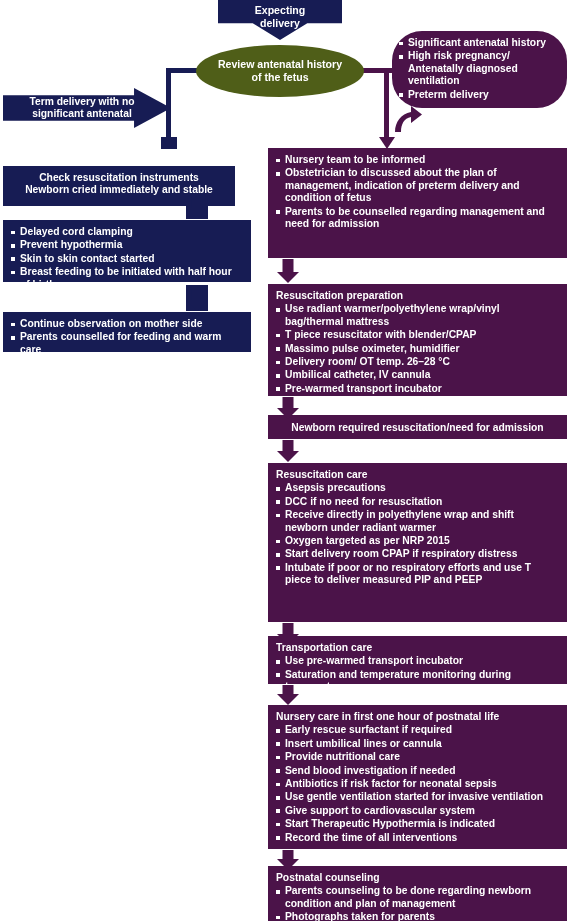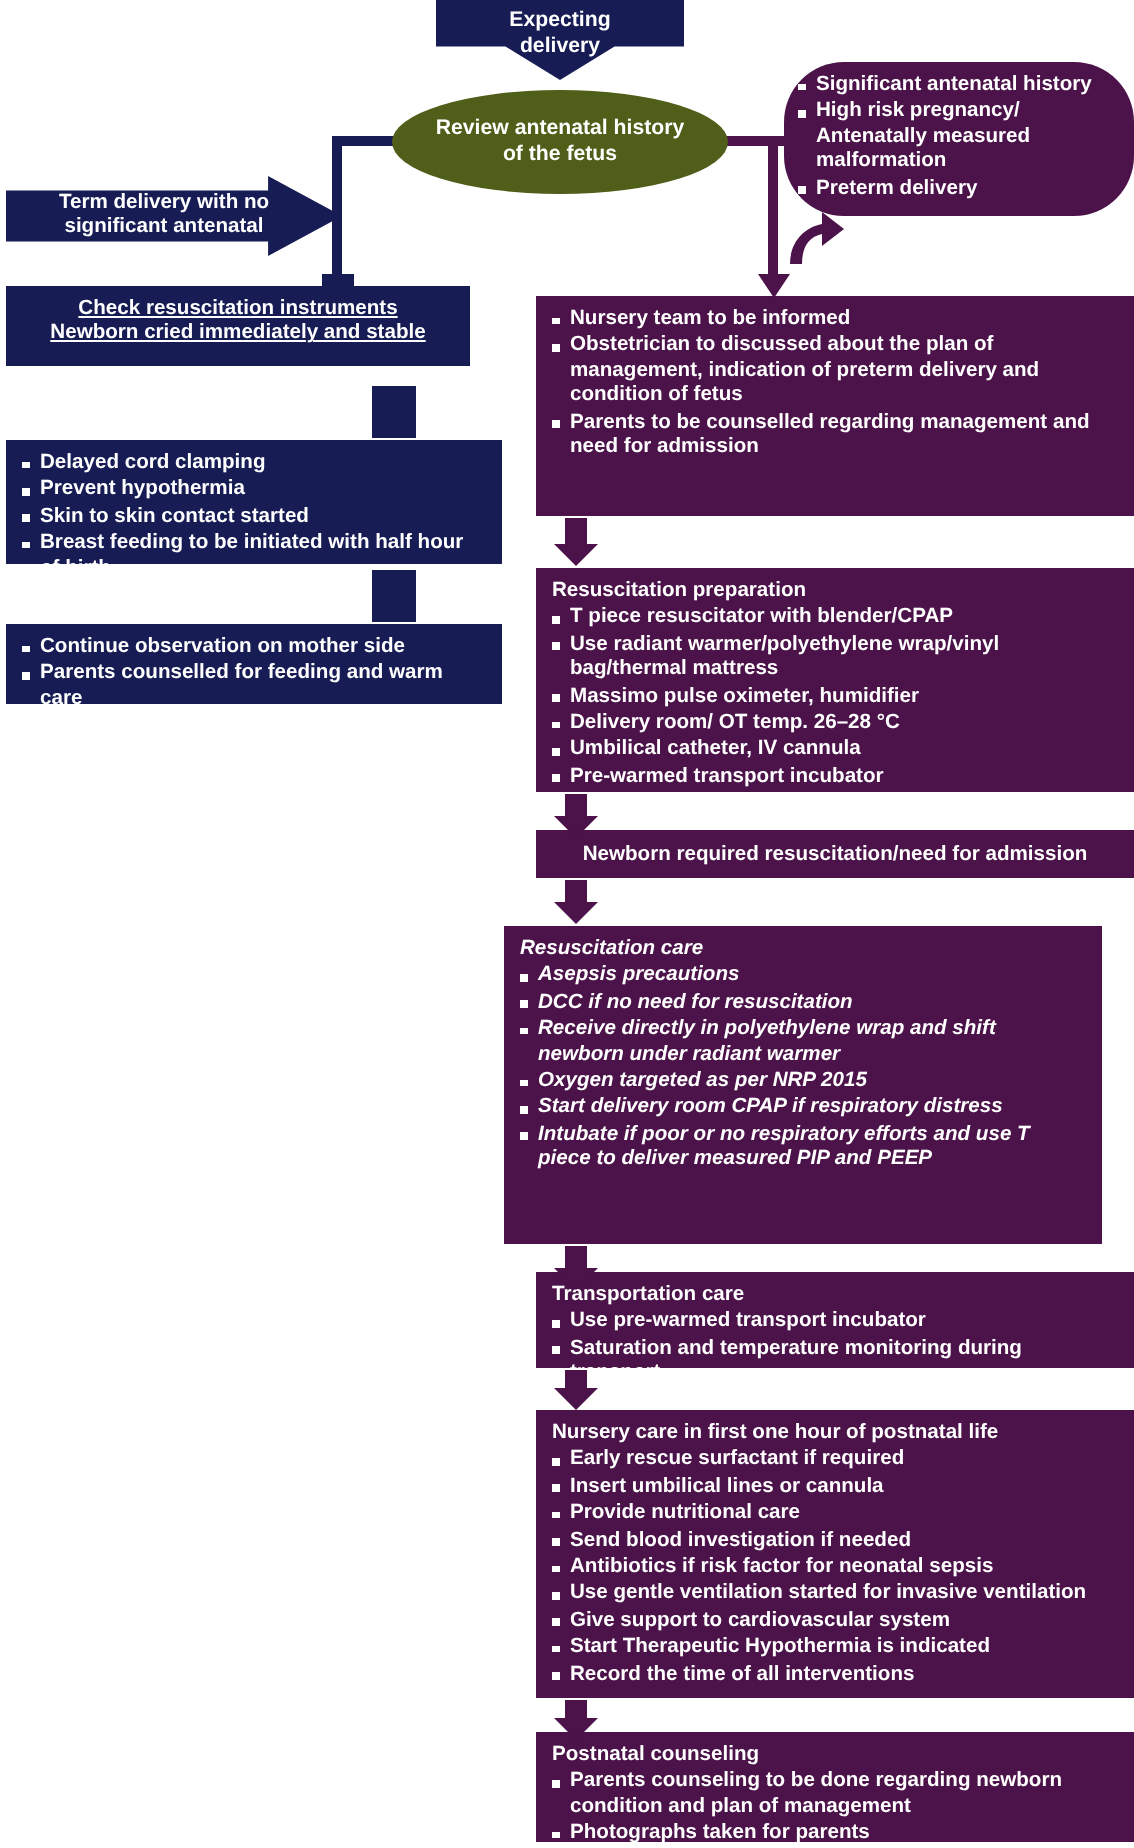--- a/index.html
+++ b/index.html
@@ -131,21 +131,21 @@
   <div class="ellipse" style="left:196px;top:45px;width:168px;height:52px;">
     <div>
       <div>Review antenatal history</div>
       <div>of the fetus</div>
     </div>
   </div>
 
   <div class="box purple" style="left:392px;top:31px;width:175px;height:77px;padding:6px 6px 6px 7px;border-radius:30px;">
     <ul class="bul">
       <li>Significant antenatal history</li>
-      <li>High risk pregnancy/ Antenatally measured malformation</li>
+      <li>High risk pregnancy/ Antenatally diagnosed ventilation</li>
       <li>Preterm delivery</li>
     </ul>
   </div>
 
   <div class="pent-right" style="left:3px;top:88px;width:168px;height:40px;">
     <div>
       <div>Term delivery with no</div>
       <div>significant antenatal</div>
     </div>
   </div>
@@ -158,21 +158,21 @@
   <div class="line purple2" style="left:352px;top:68px;width:46px;height:5px;"></div>
   <div class="line purple2" style="left:384px;top:68px;width:5px;height:73px;"></div>
   <div class="tip-down purple2" style="left:378.5px;top:137px;"></div>
 
   <div class="hook" style="left:391px;top:100px;width:32px;height:34px;">
     <svg width="32" height="34" viewBox="0 0 32 34">
       <path d="M4 32 C4 22, 10 14, 20 12 L20 6 L31 14.5 L20 23 L20 17 C13 18.5 10 24 10 32 Z" fill="#4b1349"></path>
     </svg>
   </div>
 
-  <div class="box navy center" style="left:3px;top:143px;width:232px;height:40px;padding-top:6px;text-decoration:underline;">
+  <div class="box navy center" style="left:3px;top:166px;width:232px;height:40px;padding-top:6px;">
     <div>Check resuscitation instruments</div>
     <div>Newborn cried immediately and stable</div>
   </div>
 
   <div class="arr navy" style="left:186px;top:193px;width:22px;height:26px;">
     <div class="shaft" style="width:11px;height:16px;"></div>
     <div class="head"></div>
   </div>
 
   <div class="box navy" style="left:3px;top:220px;width:248px;height:62px;">
@@ -205,22 +205,22 @@
   </div>
 
   <div class="arr purple2" style="left:277px;top:259px;width:22px;height:24px;">
     <div class="shaft" style="width:11px;height:14px;"></div>
     <div class="head"></div>
   </div>
 
   <div class="box purple" style="left:268px;top:284px;width:299px;height:112px;">
     <div class="hdr">Resuscitation preparation</div>
     <ul class="bul">
+      <li>Use radiant warmer/polyethylene wrap/vinyl bag/thermal mattress</li>
       <li>T piece resuscitator with blender/CPAP</li>
-      <li>Use radiant warmer/polyethylene wrap/vinyl bag/thermal mattress</li>
       <li>Massimo pulse oximeter, humidifier</li>
       <li>Delivery room/ OT temp. 26–28 °C</li>
       <li>Umbilical catheter, IV cannula</li>
       <li>Pre-warmed transport incubator</li>
     </ul>
   </div>
 
   <div class="arr purple2" style="left:277px;top:397px;width:22px;height:22px;">
     <div class="shaft" style="width:11px;height:12px;"></div>
     <div class="head"></div>
@@ -228,21 +228,21 @@
 
   <div class="box purple center" style="left:268px;top:415px;width:299px;height:24px;padding-top:7px;">
     <div>Newborn required resuscitation/need for admission</div>
   </div>
 
   <div class="arr purple2" style="left:277px;top:440px;width:22px;height:22px;">
     <div class="shaft" style="width:11px;height:12px;"></div>
     <div class="head"></div>
   </div>
 
-  <div class="box purple" style="left:252px;top:463px;width:299px;height:159px;font-style:italic;">
+  <div class="box purple" style="left:268px;top:463px;width:299px;height:159px;">
     <div class="hdr">Resuscitation care</div>
     <ul class="bul">
       <li>Asepsis precautions</li>
       <li>DCC if no need for resuscitation</li>
       <li>Receive directly in polyethylene wrap and shift newborn under radiant warmer</li>
       <li>Oxygen targeted as per NRP 2015</li>
       <li>Start delivery room CPAP if respiratory distress</li>
       <li>Intubate if poor or no respiratory efforts and use T piece to deliver measured PIP and PEEP</li>
     </ul>
   </div>

